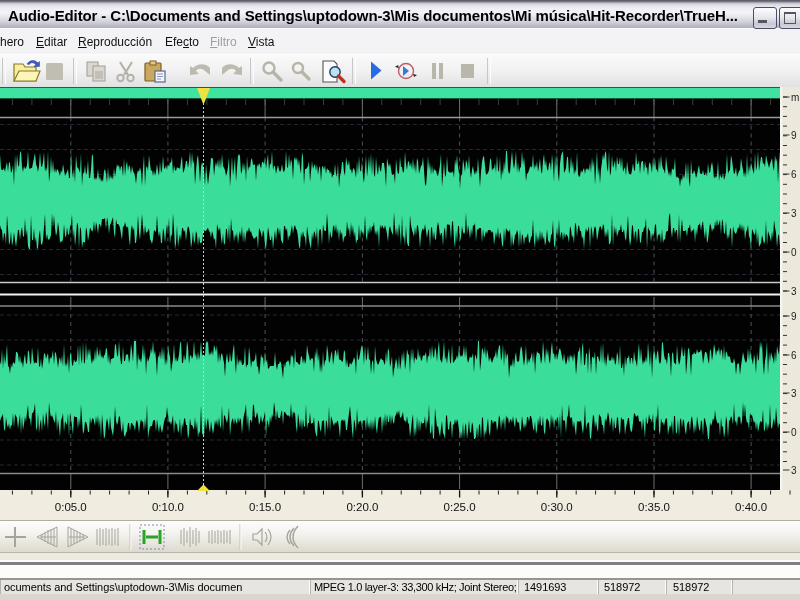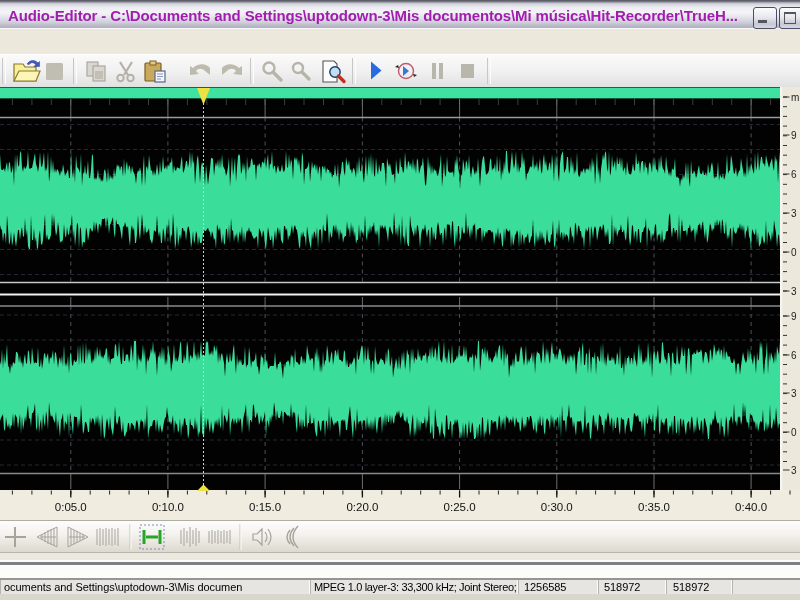--- a/index.html
+++ b/index.html
@@ -1,20 +1,20 @@
 <!DOCTYPE html>
 <html><head><meta charset="utf-8">
 <style>
 html,body{margin:0;padding:0;}
 #root{position:relative;width:800px;height:600px;overflow:hidden;
  font-family:"Liberation Sans",sans-serif;background:#ECE9DC;}
 .abs{position:absolute;}
 #titlebar{left:0;top:0;width:800px;height:29px;
  background:linear-gradient(to bottom,#60606a 0%,#60606a 4%,#9c9ca8 8%,#d4d4dc 14%,#ececf2 26%,#f4f4f8 45%,#e3e3ea 62%,#cfcfda 80%,#b9b9c8 92%,#aeaebe 100%);border-bottom:1px solid #fbfbfd;box-sizing:border-box;}
-#titletext{left:8px;top:7px;font-size:15px;font-weight:bold;color:#a21caf;letter-spacing:-0.13px;white-space:nowrap;}
+#titletext{left:8px;top:7px;font-size:15px;font-weight:bold;color:#000000;letter-spacing:-0.13px;white-space:nowrap;}
 .winbtn{top:7px;width:22px;height:20px;border:1px solid #4c4c66;border-radius:3px;
  background:linear-gradient(to bottom,#fdfdfe 0%,#e8e8ee 45%,#c8c8d4 80%,#d8d8e2 100%);}
 #menubar{left:0;top:29px;width:800px;height:25px;background:#f3f2f4;
  font-size:12px;color:#111;}
 #menubar span{position:absolute;top:6px;}
 #toolbar{left:0;top:54px;width:800px;height:33px;
  background:linear-gradient(to bottom,#fafafa 0%,#f2f1f2 50%,#e2e1e2 100%);
  border-top:1px solid #fff;box-sizing:border-box;}
 .tsep{position:absolute;top:3px;width:2px;height:26px;
  border-left:1px solid #c8c7c8;border-right:1px solid #fdfdfd;}
@@ -26,20 +26,28 @@
 </style></head><body>
 <div id="root">
 
 <div id="titlebar" class="abs"></div>
 <div id="titletext" class="abs">Audio-Editor - C:\Documents and Settings\uptodown-3\Mis documentos\Mi música\Hit-Recorder\TrueH...</div>
 <div class="winbtn abs" style="left:753px;">
       <div class="abs" style="left:4px;top:12px;width:9px;height:3px;background:#55555f;"></div>
     </div>
 <div class="winbtn abs" style="left:779px;">
       <div class="abs" style="left:4px;top:4px;width:10px;height:9px;border:1px solid #55555f;border-top-width:2px;"></div>
+    </div>
+<div id="menubar" class="abs">
+      <span style="left:0px;color:#111">hero</span>
+      <span style="left:36px;color:#111"><u>E</u>ditar</span>
+      <span style="left:78px;color:#111"><u>R</u>eproducción</span>
+      <span style="left:165px;color:#111">Efe<u>c</u>to</span>
+      <span style="left:210px;color:#9e9e9e"><u>F</u>iltro</span>
+      <span style="left:248px;color:#111"><u>V</u>ista</span>
     </div>
 <div id="toolbar" class="abs">
       <div class="tsep" style="left:2px;"></div>
       <div class="tsep" style="left:73px;"></div>
       <div class="tsep" style="left:250px;"></div>
       <div class="tsep" style="left:352px;"></div>
       <div class="tsep" style="left:487px;"></div>
       <svg class="abs" style="left:0;top:0;" width="500" height="33" viewBox="0 0 500 33">
 <g>
 
@@ -167,21 +175,21 @@
 <div class="abs" style="left:0;top:565px;width:800px;height:13px;background:#fcfcfa;"></div>
 <div class="abs" style="left:0;top:578px;width:800px;height:2px;background:#96958f;"></div>
 <div id="statusrow" class="abs">
       <div class="sfield" style="left:0px;width:308px;">
         <div style="margin-left:3px;">ocuments and Settings\uptodown-3\Mis documen</div>
       </div>
       <div class="sfield" style="left:310px;width:206px;">
         <div style="margin-left:3px;"><span style="letter-spacing:-0.34px">MPEG 1.0 layer-3: 33,300 kHz; Joint Stereo;</span></div>
       </div>
       <div class="sfield" style="left:518px;width:78px;">
-        <div style="margin-left:5px;">1256585</div>
+        <div style="margin-left:5px;">1491693</div>
       </div>
       <div class="sfield" style="left:598px;width:66px;">
         <div style="margin-left:5px;">518972</div>
       </div>
       <div class="sfield" style="left:666px;width:64px;">
         <div style="margin-left:6px;">518972</div>
       </div>
       <div class="sfield" style="left:732px;width:67px;">
         <div style="margin-left:4px;"></div>
       </div>

